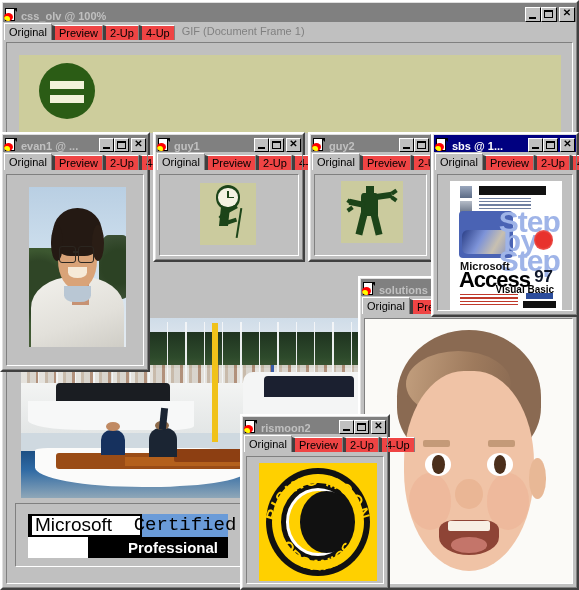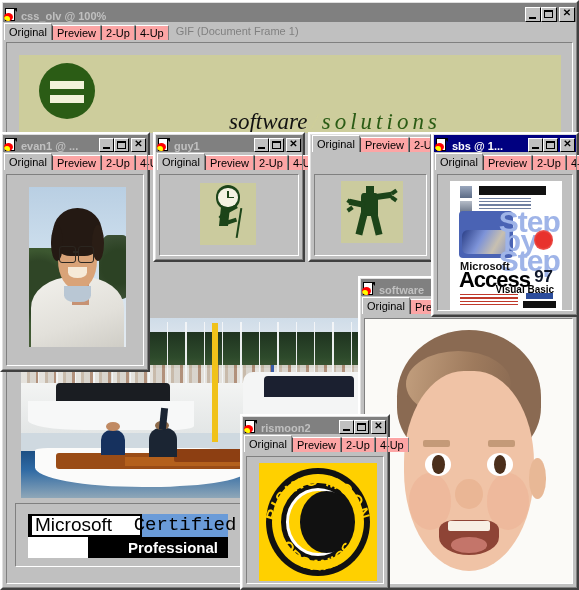--- a/index.html
+++ b/index.html
@@ -42,22 +42,22 @@
   .tb-btn.sp{margin-left:2px;}
   .tb-btn .mn{position:absolute;left:3px;bottom:2px;width:7px;height:2px;background:#000;}
   .tb-btn .mx{position:absolute;left:2px;top:2px;width:9px;height:8px;border:1px solid #000;
               border-top-width:2px;box-sizing:border-box;}
   .tb-btn .cl{font-size:10px;font-weight:bold;display:block;margin-top:-1px;}
 
   
   .tabstrip{height:18px;display:flex;align-items:flex-end;padding-left:2px;background:#c0c0c0;
             position:relative;}
   .tab{height:15px;line-height:14px;padding:0 4px;font-size:11px;color:#000;
-       background:#fca5a5;margin-right:0px;
-       border-top:1px solid #fff;border-left:1px solid #404040;border-right:1px solid #808080;
+       background:#ef4444;margin-right:0px;
+       border-top:1px solid #fff;border-left:3px solid #404040;border-right:1px solid #808080;
        box-sizing:border-box;white-space:nowrap;}
   .tab.sel{height:17px;line-height:16px;font-weight:normal;background:#c0c0c0;
        border-top:1px solid #fff;border-left:1px solid #fff;border-right:1px solid #808080;}
   .tabmeta{margin-left:7px;font-size:11px;color:#808080;align-self:center;white-space:nowrap;}
   .canvas{position:absolute;background:#c0c0c0;
       border-top:1px solid #808080;border-left:1px solid #808080;
       border-right:1px solid #fff;border-bottom:1px solid #fff;
       box-sizing:border-box;overflow:hidden;}
 
   
@@ -320,23 +320,20 @@
     <span class="tabmeta">GIF (Document Frame 1)</span>
   </div>
 
   <div class="canvas" style="left:4px;top:40px;right:4px;bottom:4px;">
 
     <div class="banner">
       <div class="cal-logo">
         <i class="bar b1"></i>
           <i class="bar b2"></i>
       </div>
-      <div class="cal-sub">
-        <span>software</span><span class="slash">/</span><span class="sol">solutions</span>
-      </div>
     </div>
 
     <div class="ph harbor" style="left:14px;top:275px;width:347px;height:180px;">
       <i class="sky"></i>
         <i class="hills"></i>
         <i class="town"></i>
         <i class="masts"></i>
       <i class="boats1"></i>
         <i class="cabin"></i>
         <i class="hull1"></i>
@@ -457,20 +454,36 @@
         <i class="armA"></i>
         <i class="legA"></i>
         <i class="legB"></i>
         <i class="cane"></i>
     </div>
   </div>
   <div class="inner-bevel"></div>
 </div>
 
 <div class="win" style="left:308px;top:132px;width:125px;height:130px;">
+  <div class="titlebar">
+    <span class="title-ico">
+      <span class="page"></span>
+        <span class="fold"></span>
+        <span class="blob"></span>
+    </span>
+    <span class="title-txt">guy2</span>
+    <span class="tb-btns">
+      <span class="tb-btn">
+          <i class="mn"></i>
+        </span>
+      <span class="tb-btn">
+          <i class="mx"></i>
+        </span>
+    </span>
+  </div>
   <div class="tabstrip">
     <span class="tab sel">Original</span>
     <span class="tab">Preview</span>
     <span class="tab">2-Up</span>
     <span class="tab">4-Up</span>
   </div>
   <div class="canvas" style="left:4px;top:40px;right:4px;bottom:4px;">
     <div class="ph guybg wrenchguy" style="left:26px;top:6px;width:62px;height:62px;">
       <i class="head"></i>
         <i class="body"></i>
@@ -487,21 +500,21 @@
   <div class="inner-bevel"></div>
 </div>
 
 <div class="win" style="left:358px;top:276px;width:221px;height:314px;">
   <div class="titlebar">
     <span class="title-ico">
       <span class="page"></span>
         <span class="fold"></span>
         <span class="blob"></span>
     </span>
-    <span class="title-txt">software</span>
+    <span class="title-txt">solutions</span>
   </div>
   <div class="tabstrip">
     <span class="tab sel">Original</span>
     <span class="tab">Prev</span>
   </div>
   <div class="canvas" style="left:4px;top:40px;right:4px;bottom:4px;background:#fbfaf7;">
     <div class="ph baby" style="left:16px;top:6px;width:176px;height:256px;">
       <i class="hair"></i>
         <i class="hairhl"></i>
         <i class="face"></i>

